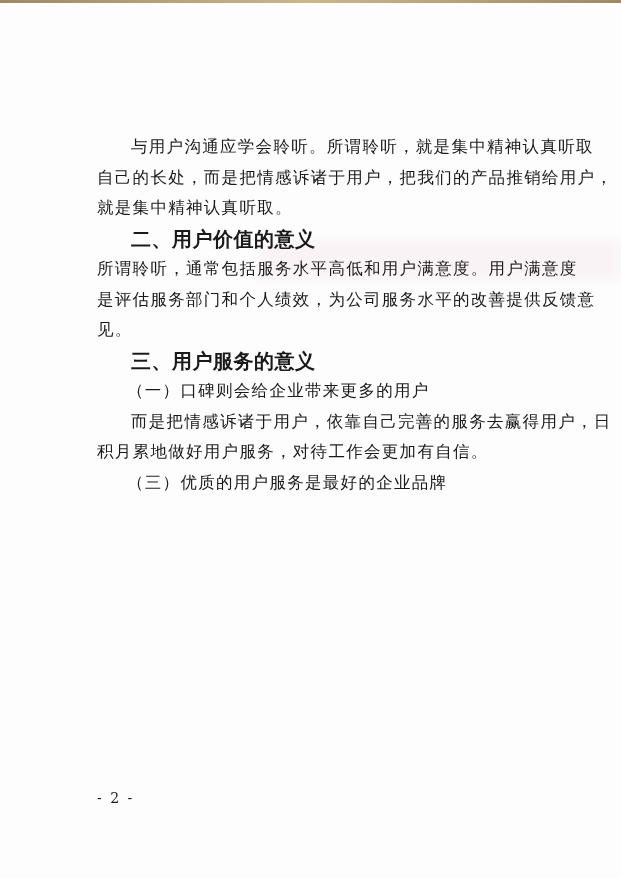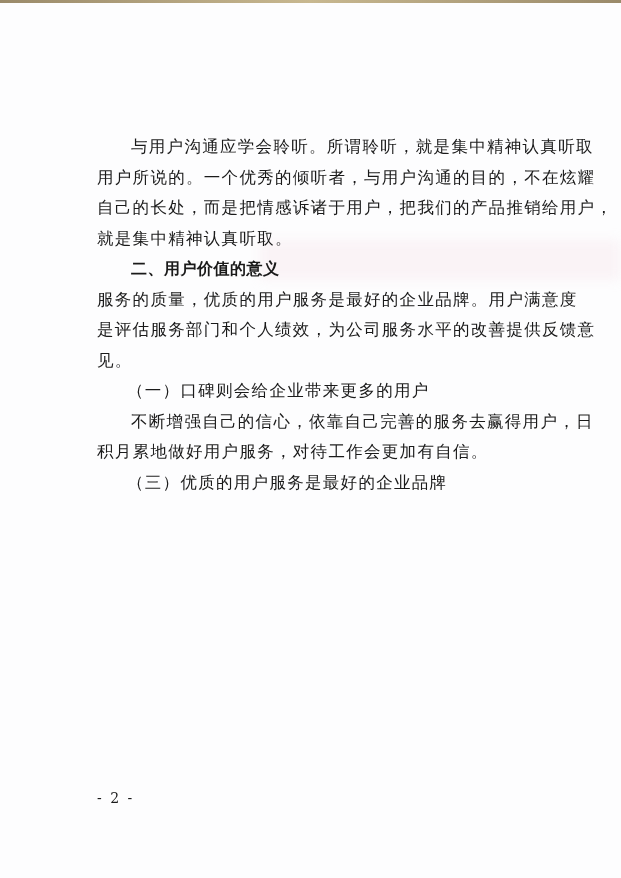--- a/index.html
+++ b/index.html
@@ -44,21 +44,21 @@
     }
     .indent {
       padding-left: 34px;
     }
     .indent-sub {
       padding-left: 30px;
     }
     .heading {
       font-family: "DejaVu Sans", "Liberation Sans", sans-serif;
       font-weight: bold;
-      font-size: 16px;
+      font-size: 20px;
       letter-spacing: 0.5px;
       height: 30.5px;
       line-height: 30.5px;
       padding-left: 34px;
     }
     .page-number {
       position: absolute;
       left: 97px;
       top: 790px;
       font-size: 14px;
@@ -69,40 +69,40 @@
 </head>
 <body>
 
 <div class="top-edge"></div>
 <div class="bleed"></div>
 
 <div class="page">
 
   <div>
     <div class="line indent">与用户沟通应学会聆听。所谓聆听，就是集中精神认真听取</div>
-    <div class="line">用户所说的。一个优秀的倾听者，与用户沟通的目的，不在炫耀</div>
     <div class="line">自己的长处，而是把情感诉诸于用户，把我们的产品推销给用户，</div>
     <div class="line">就是集中精神认真听取。</div>
   </div>
 
   <div class="heading">二、用户价值的意义</div>
 
   <div>
-    <div class="line">服务的质量，优质的用户服务是最好的企业品牌。用户满意度</div>
+    <div class="line">所谓聆听，通常包括服务水平高低和用户满意度。用户满意度</div>
     <div class="line">是评估服务部门和个人绩效，为公司服务水平的改善提供反馈意</div>
     <div class="line">见。</div>
   </div>
 
+  <div class="heading">三、用户服务的意义</div>
 
   <div class="line indent-sub">（一）口碑则会给企业带来更多的用户</div>
 
 
 
   <div>
-    <div class="line indent">不断增强自己的信心，依靠自己完善的服务去赢得用户，日</div>
+    <div class="line indent">而是把情感诉诸于用户，依靠自己完善的服务去赢得用户，日</div>
     <div class="line">积月累地做好用户服务，对待工作会更加有自信。</div>
   </div>
 
   <div class="line indent-sub">（三）优质的用户服务是最好的企业品牌</div>
 
 
 </div>
 
 <div class="page-number">- 2 -</div>
 

